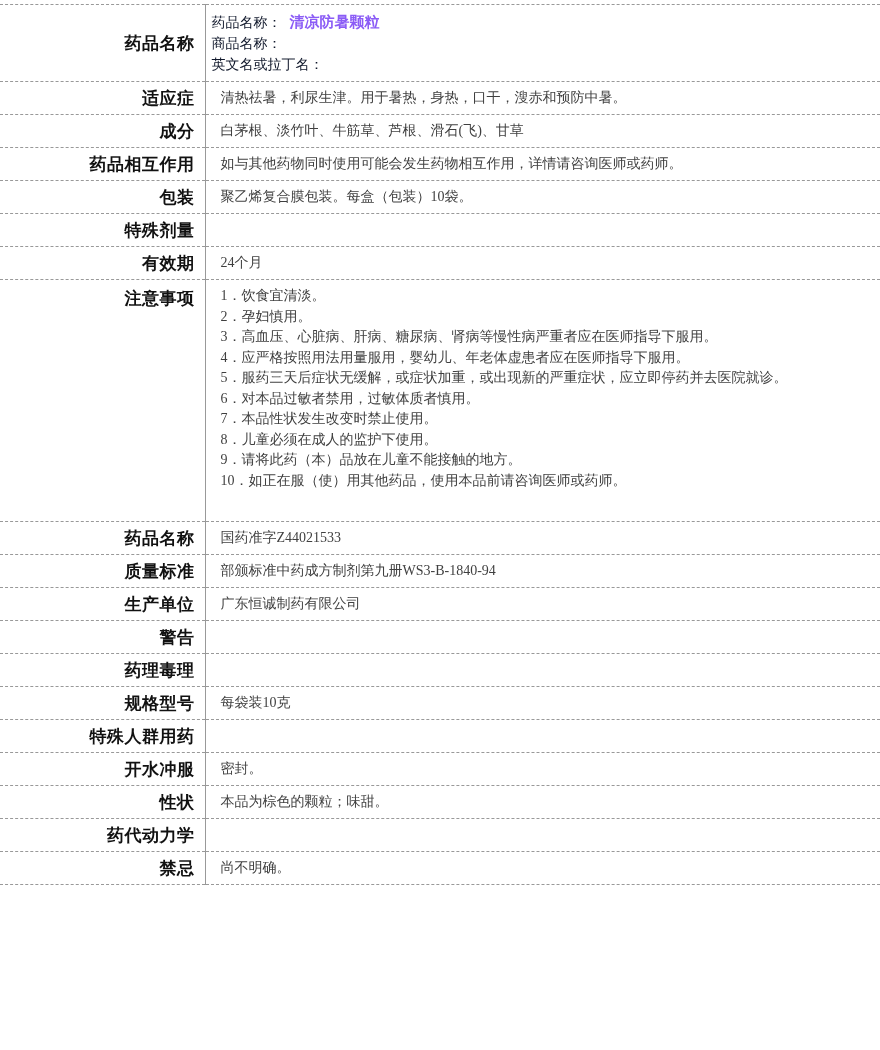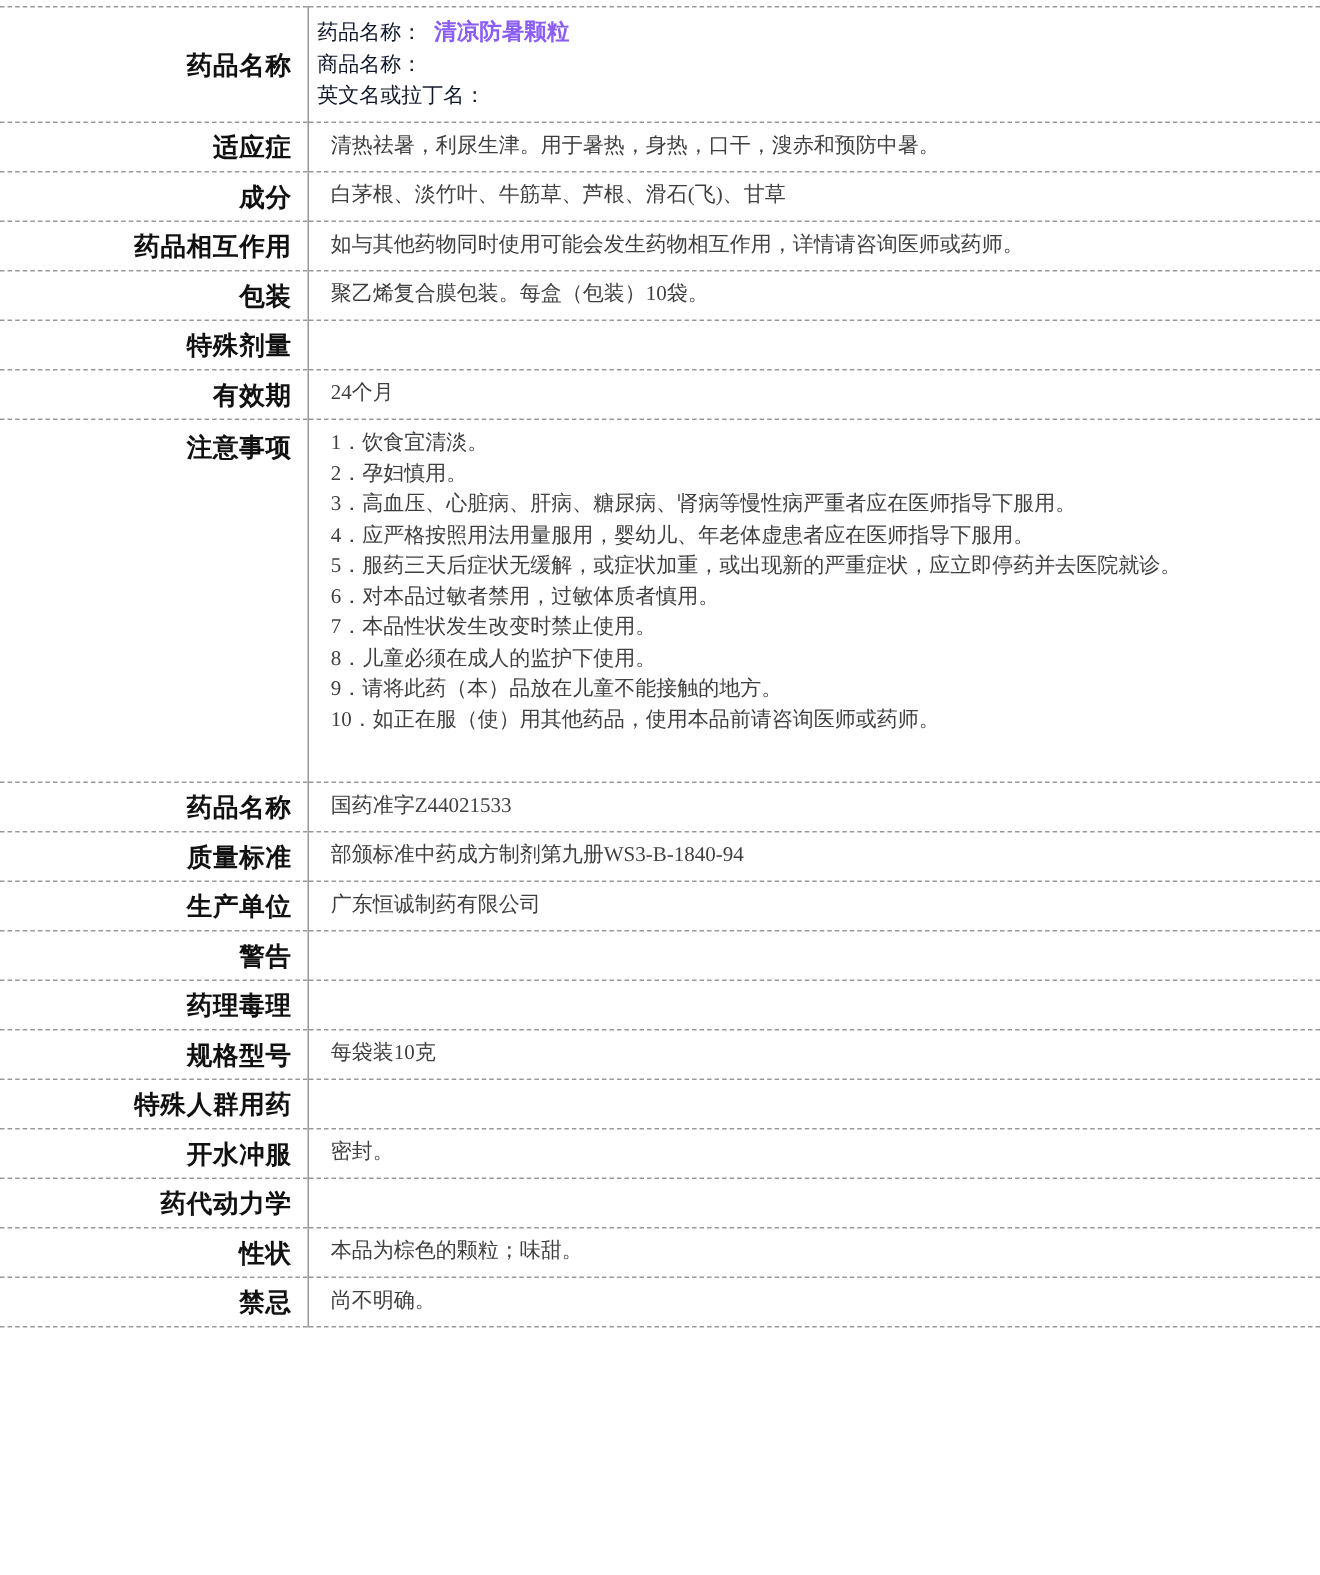--- a/index.html
+++ b/index.html
@@ -160,26 +160,26 @@
         </tr>
         <tr class="row-std">
           <th class="row-label">特殊人群用药</th>
           <td class="row-value"></td>
         </tr>
         <tr class="row-std">
           <th class="row-label">开水冲服</th>
           <td class="row-value">密封。</td>
         </tr>
         <tr class="row-std">
+          <th class="row-label">性状</th>
+          <td class="row-value">本品为棕色的颗粒；味甜。</td>
+        </tr>
+        <tr class="row-std">
           <th class="row-label">药代动力学</th>
           <td class="row-value"></td>
-        </tr>
-        <tr class="row-std">
-          <th class="row-label">性状</th>
-          <td class="row-value">本品为棕色的颗粒；味甜。</td>
         </tr>
         <tr class="row-std">
           <th class="row-label">禁忌</th>
           <td class="row-value">尚不明确。</td>
         </tr>
       </tbody>
   </table>
 </div>
 
 </body></html>

